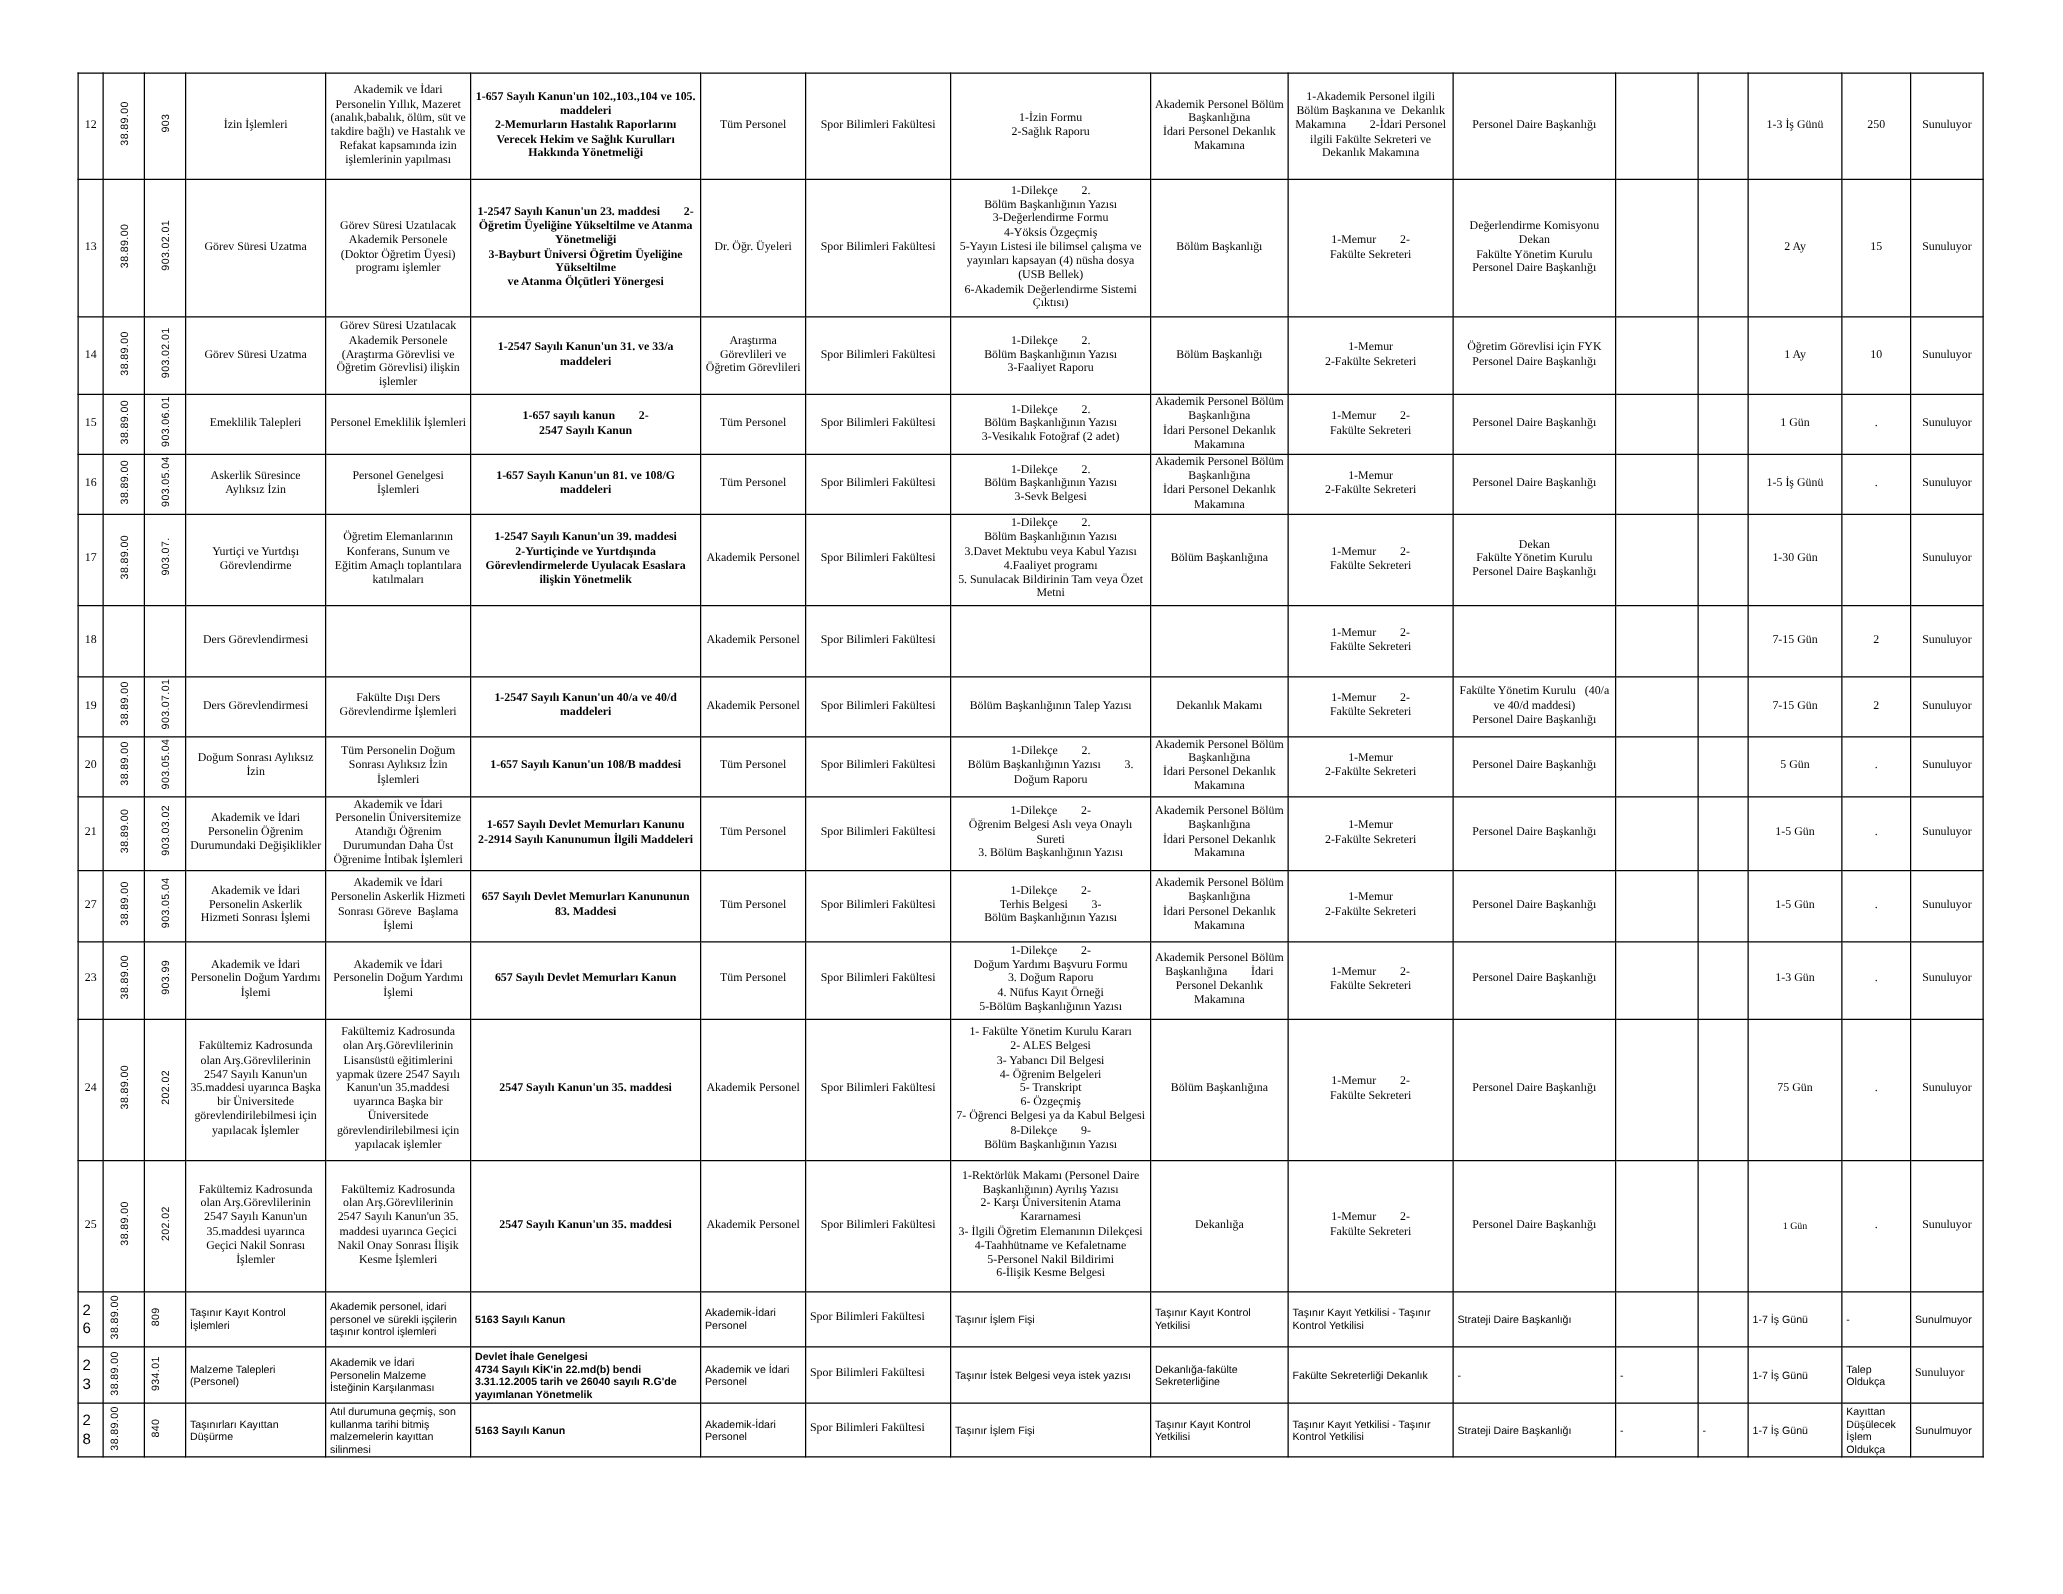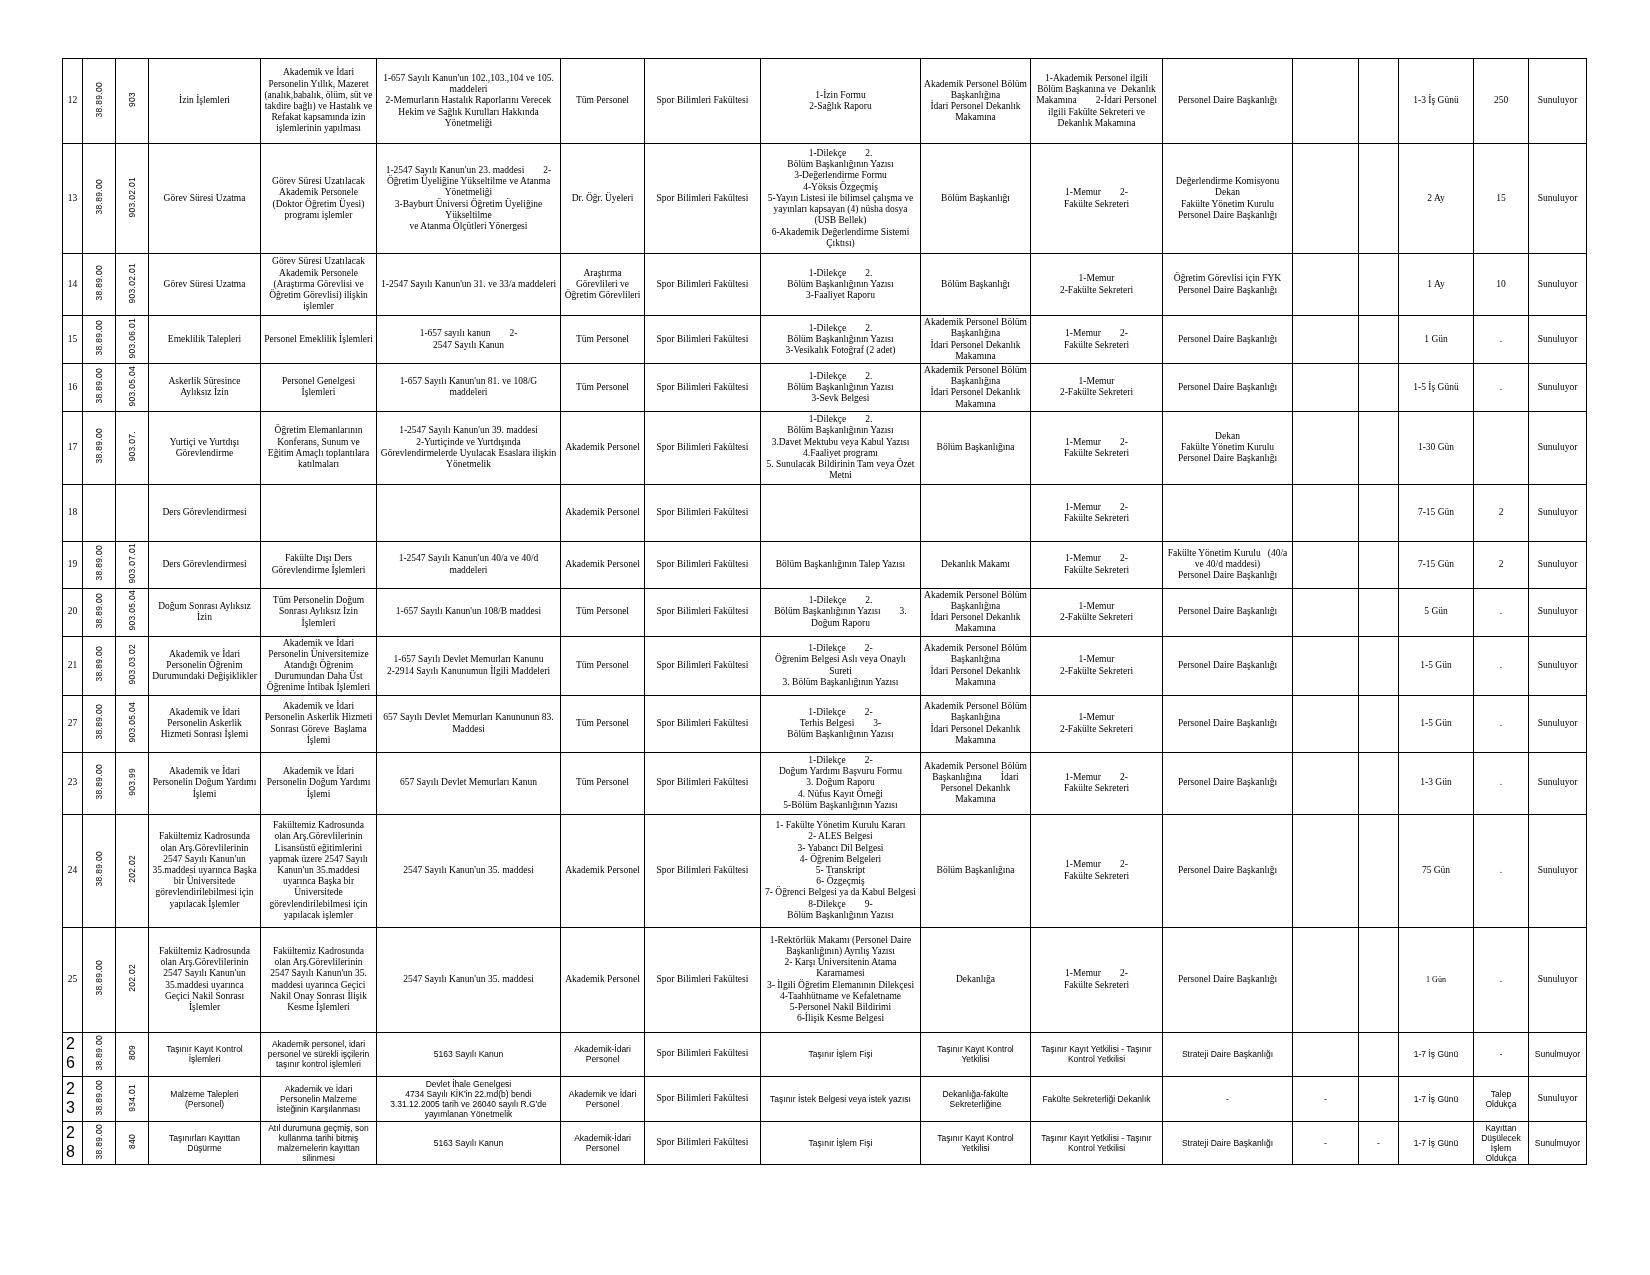--- a/index.html
+++ b/index.html
@@ -27,33 +27,33 @@
     white-space:pre-wrap;
     word-wrap:break-word;
     text-align:center;
     font-family:"Liberation Serif", serif;
   }
   
   td.c0{vertical-align:bottom;text-align:left;font-family:"Liberation Sans",sans-serif;font-size:10px;padding:1px 2px;margin-top:45px;}
   td.c1,td.c2{text-align:center;vertical-align:middle;padding:1px 0;}
   td.c3,td.c4,td.c5,td.c9,td.c10,td.c11{text-align:left;}
   td.c10{font-size:9px;}
-  td.c5{font-size:9px;}
+  td.c5{font-size:9px;font-weight:bold;}
   .vert{
     writing-mode:vertical-rl;
     transform:rotate(180deg);
     font-family:"Liberation Sans",sans-serif;
     font-size:8.5px;
     letter-spacing:.3px;
     display:inline-block;
     max-height:100%;
   }
   
-  tr.sans td{font-family:"Liberation Sans",sans-serif;font-size:8.5px;text-align:center;}
-  tr.sans td.c0{font-size:16px;text-align:left;}
+  tr.sans td{font-family:"Liberation Sans",sans-serif;font-size:8.5px;text-align:left;}
+  tr.sans td.c0{font-size:12px;text-align:left;}
   td.serif{font-family:"Liberation Serif",serif !important;font-size:9.5px !important;}
   td.small{font-size:8px !important;}
 </style>
 </head>
 <body>
 
 <div class="page">
   <table class="std">
     <colgroup>
         <col style="width: 20px;">

